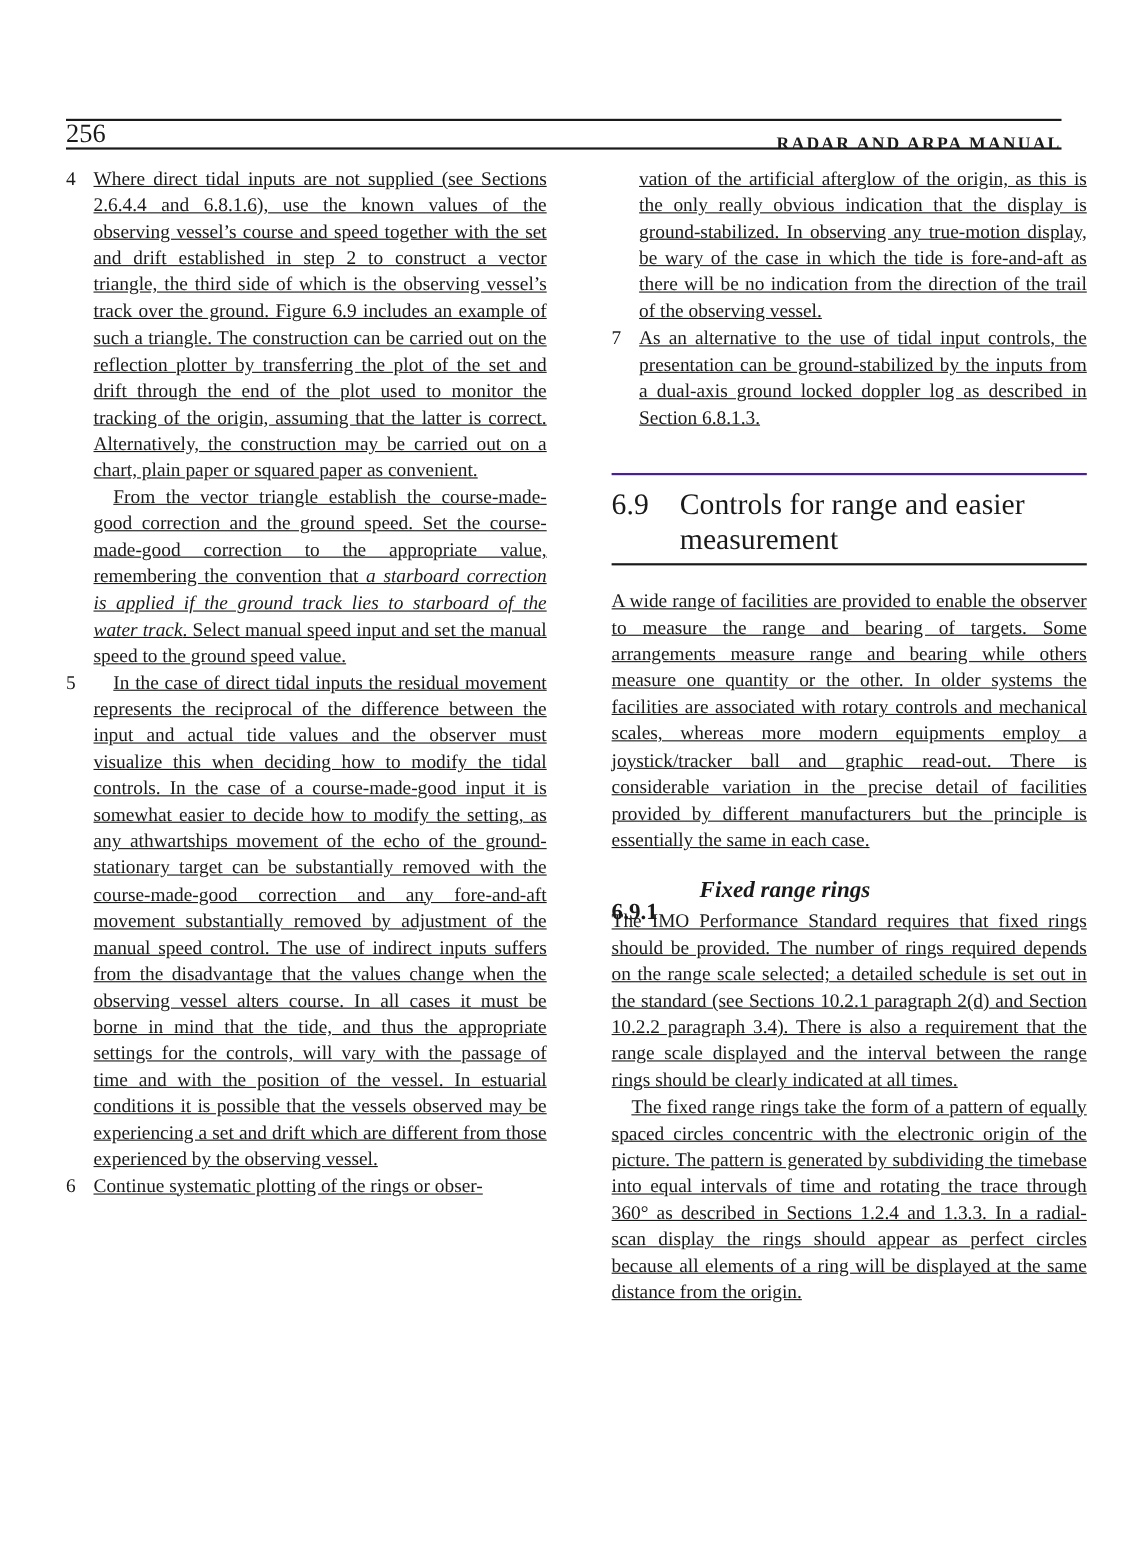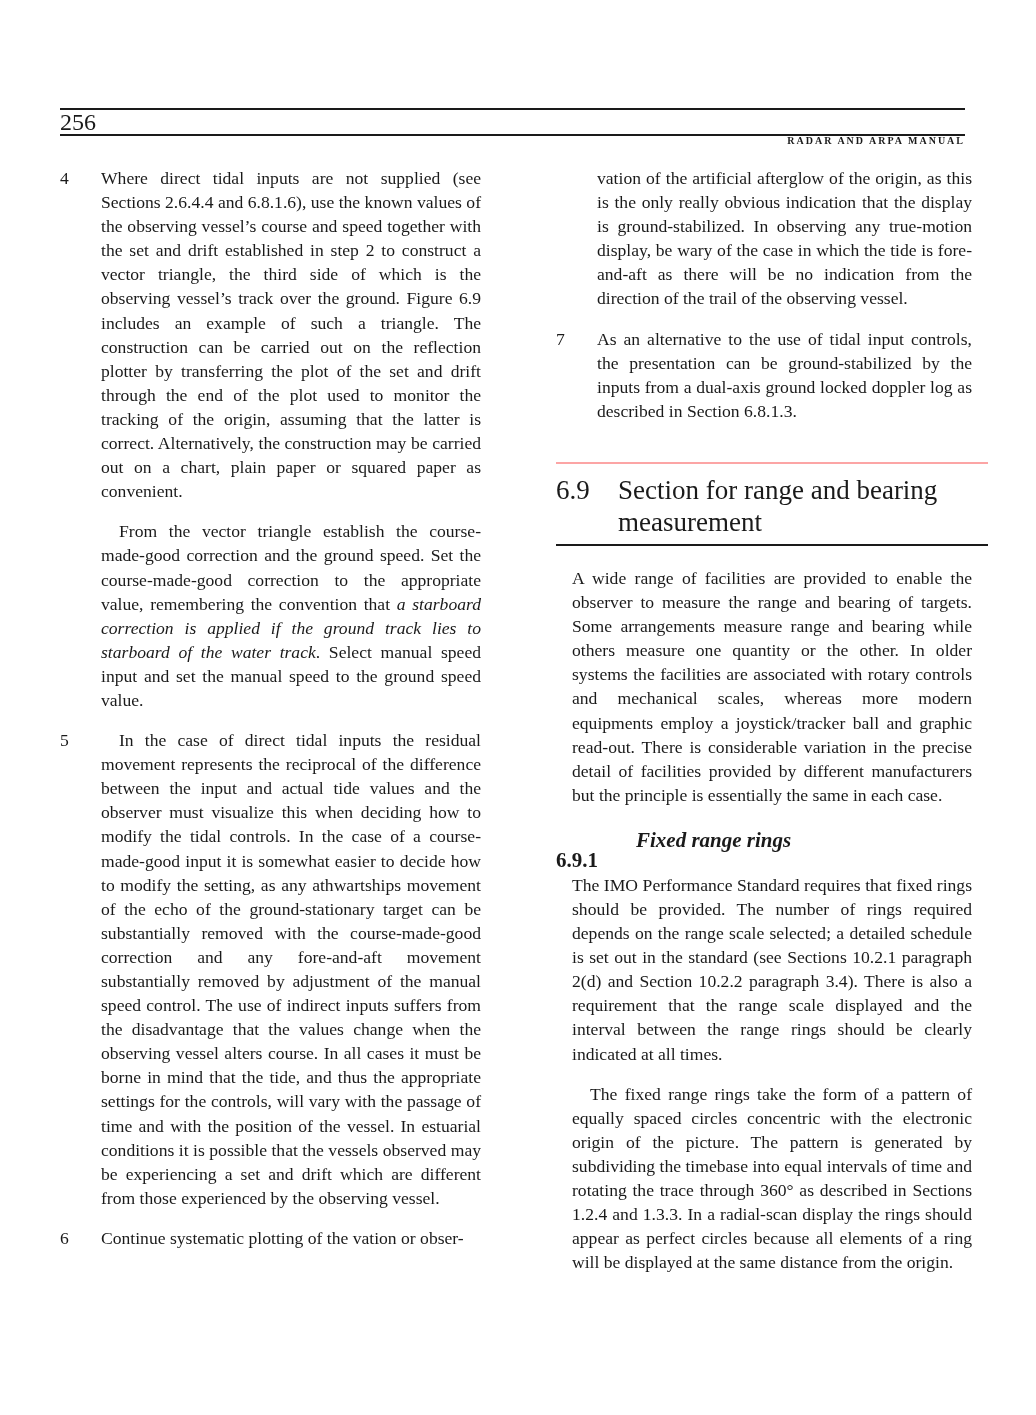--- a/index.html
+++ b/index.html
@@ -28,52 +28,52 @@
     .page-number {
       position: absolute;
       left: 0;
       top: 2px;
       font-size: 24px;
       line-height: 20px;
     }
     .running-title {
       position: absolute;
       right: 0;
-      top: 23px;
-      font-size: 10px;
+      top: 13px;
+      font-size: 16px;
       font-weight: bold;
       letter-spacing: 2px;
       line-height: 16px;
       font-family: Liberation Serif, serif;
     }
     .col {
       position: absolute;
       top: 150px;
       font-size: 17.6px;
       line-height: 24.1px;
       text-align: justify;
     }
     .col-left { left: 60px; width: 437px; }
     .col-right { left: 556px; width: 432px; }
-    .col p { margin: 16px; }
+    .col p { margin: 0; text-decoration: underline; }
     .item {
       position: relative;
       padding-left: 25px;
     }
     .item-num {
       position: absolute;
       left: 0;
       top: 0;
     }
     .indent { text-indent: 18px; }
     .sub { padding-left: 25px; }
     em { font-style: italic; }
     .section-block {
       margin-top: 39px;
-      border-top: 2px solid #fca5a5;
+      border-top: 2px solid #4c1d95;
       border-bottom: 2px solid #1a1a1a;
       padding: 10px 0 8px 0;
       position: relative;
       height: 62px;
     }
     .section-num {
       position: absolute;
       left: 0;
       top: 10px;
       font-size: 27px;
@@ -113,34 +113,34 @@
     <span class="item-num">4</span>
     <p>Where direct tidal inputs are not supplied (see Sections 2.6.4.4 and 6.8.1.6), use the known values of the observing vessel’s course and speed together with the set and drift established in step 2 to construct a vector triangle, the third side of which is the observing vessel’s track over the ground. Figure 6.9 includes an example of such a triangle. The construction can be carried out on the reflection plotter by transferring the plot of the set and drift through the end of the plot used to monitor the tracking of the origin, assuming that the latter is correct. Alternatively, the construction may be carried out on a chart, plain paper or squared paper as convenient.</p>
     <p class="indent"><span>From the vector triangle establish the course-made-good correction and the ground speed. Set the course-made-good correction to the appropriate value, remembering the convention that </span><em>a starboard correction is applied if the ground track lies to starboard of the water track</em><span>. Select manual speed input and set the manual speed to the ground speed value.</span></p>
   </div>
   <div class="item">
     <span class="item-num">5</span>
     <p class="indent">In the case of direct tidal inputs the residual movement represents the reciprocal of the difference between the input and actual tide values and the observer must visualize this when deciding how to modify the tidal controls. In the case of a course-made-good input it is somewhat easier to decide how to modify the setting, as any athwartships movement of the echo of the ground-stationary target can be substantially removed with the course-made-good correction and any fore-and-aft movement substantially removed by adjustment of the manual speed control. The use of indirect inputs suffers from the disadvantage that the values change when the observing vessel alters course. In all cases it must be borne in mind that the tide, and thus the appropriate settings for the controls, will vary with the passage of time and with the position of the vessel. In estuarial conditions it is possible that the vessels observed may be experiencing a set and drift which are different from those experienced by the observing vessel.</p>
   </div>
   <div class="item">
     <span class="item-num">6</span>
-    <p style="text-align:left">Continue systematic plotting of the vation or obser-</p>
+    <p style="text-align:left">Continue systematic plotting of the rings or obser-</p>
   </div>
 </div>
 
 <div class="col col-right">
   <p class="sub">vation of the artificial afterglow of the origin, as this is the only really obvious indication that the display is ground-stabilized. In observing any true-motion display, be wary of the case in which the tide is fore-and-aft as there will be no indication from the direction of the trail of the observing vessel.</p>
   <div class="item">
     <span class="item-num">7</span>
     <p>As an alternative to the use of tidal input controls, the presentation can be ground-stabilized by the inputs from a dual-axis ground locked doppler log as described in Section 6.8.1.3.</p>
   </div>
 
   <div class="section-block">
     <span class="section-num">6.9</span>
-    <span class="section-title">Section for range and bearing measurement</span>
+    <span class="section-title">Controls for range and easier measurement</span>
   </div>
   <p class="section-intro">A wide range of facilities are provided to enable the observer to measure the range and bearing of targets. Some arrangements measure range and bearing while others measure one quantity or the other. In older systems the facilities are associated with rotary controls and mechanical scales, whereas more modern equipments employ a joystick/tracker ball and graphic read-out. There is considerable variation in the precise detail of facilities provided by different manufacturers but the principle is essentially the same in each case.</p>
 
   <div class="subsection-heading">
     <span class="subsection-num">6.9.1</span>
     <span class="subsection-title">Fixed range rings</span>
   </div>
   <p>The IMO Performance Standard requires that fixed rings should be provided. The number of rings required depends on the range scale selected; a detailed schedule is set out in the standard (see Sections 10.2.1 paragraph 2(d) and Section 10.2.2 paragraph 3.4). There is also a requirement that the range scale displayed and the interval between the range rings should be clearly indicated at all times.</p>
   <p class="indent">The fixed range rings take the form of a pattern of equally spaced circles concentric with the electronic origin of the picture. The pattern is generated by subdividing the timebase into equal intervals of time and rotating the trace through 360° as described in Sections 1.2.4 and 1.3.3. In a radial-scan display the rings should appear as perfect circles because all elements of a ring will be displayed at the same distance from the origin.</p>
 </div>

